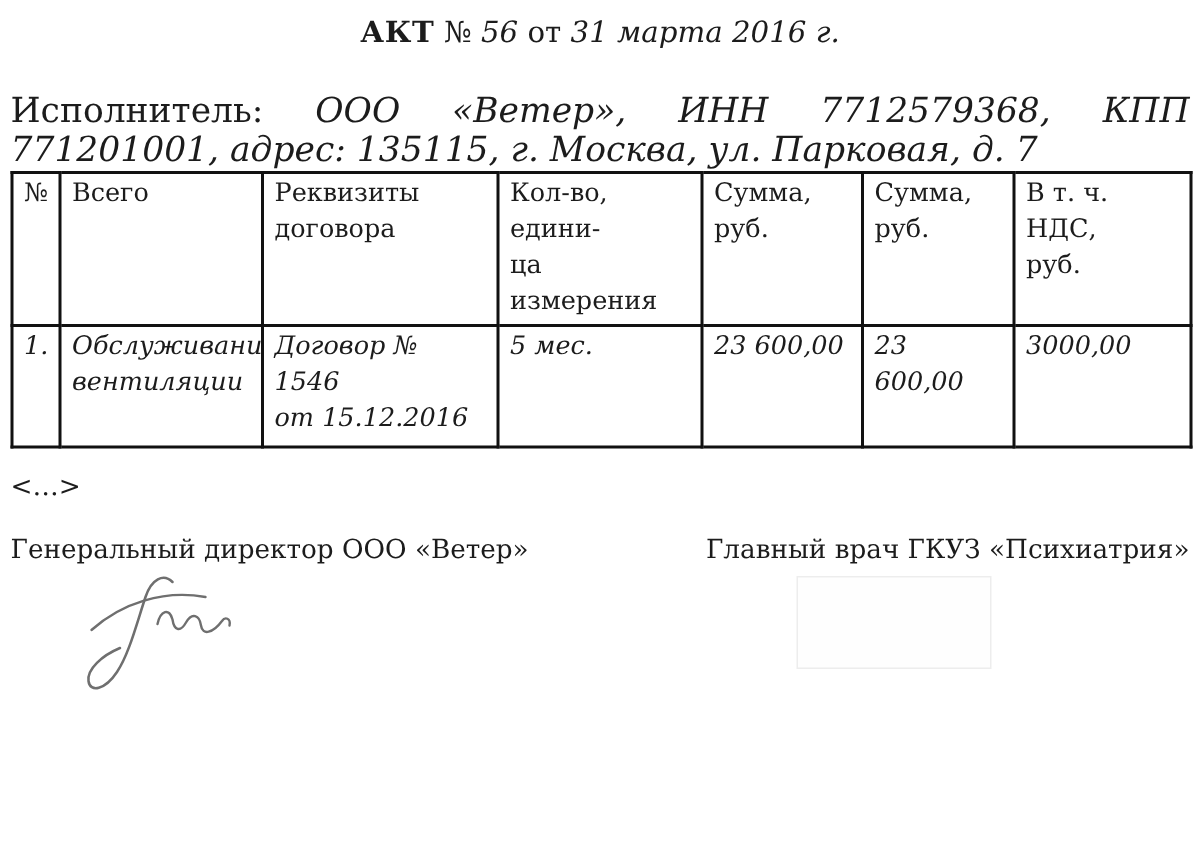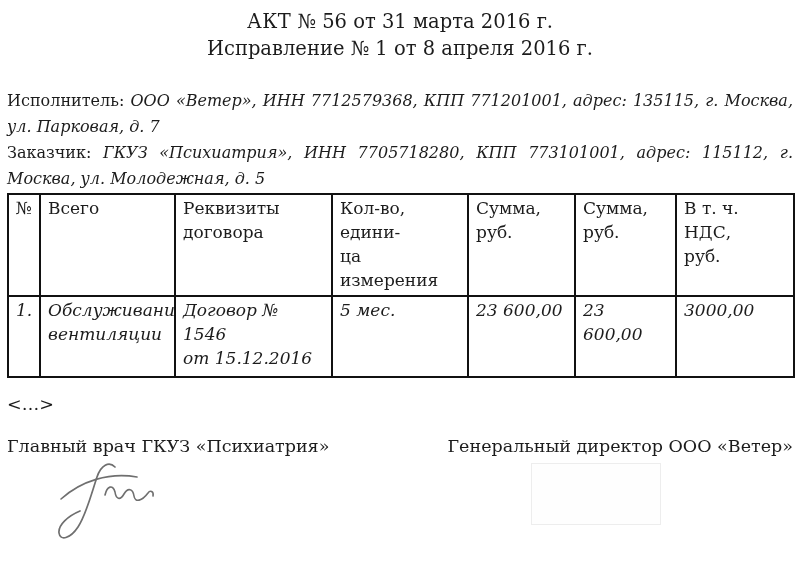--- a/index.html
+++ b/index.html
@@ -9,24 +9,24 @@
     width: 800px; height: 570px;
     box-sizing: border-box;
     padding: 8px 7px 0 7px;
     overflow: hidden;
     background: #ffffff;
     color: #1c1c1c;
     font-family: "DejaVu Serif", "Liberation Serif", serif;
   }
   
   .title-block { text-align: center; line-height: 27px; font-size: 19.5px; margin-bottom: 26px; }
-  .doc-label { font-weight: normal; letter-spacing: .5px; }
-  .it { }
+  .doc-label { font-weight: bold; letter-spacing: .5px; }
+  .it { font-style: italic; }
   
-  .para { font-size: 16px; line-height: 26px; text-align: justify; margin: 0; }
+  .para { font-size: 23px; line-height: 26px; text-align: justify; margin: 0; }
   .para .it { font-style: italic; }
   
   table.services {
     border-collapse: collapse;
     table-layout: fixed;
     width: 786px;
     margin-top: 1px;
     font-size: 17px;
   }
   table.services th, table.services td {
@@ -53,32 +53,25 @@
 <body>
 
 <div class="page">
 
   <div class="title-block">
     <div><span class="doc-label">АКТ</span>
       <span>№</span>
       <span class="it">56</span>
       <span>от</span>
       <span class="it">31 марта 2016 г.</span></div>
-    <div><span>Исправление</span>
-      <span>№</span>
-      <span class="it">1</span>
-      <span>от</span>
-      <span class="it">8 апреля 2016 г.</span></div>
   </div>
 
   <p class="para"><span>Исполнитель:</span>
     <span class="it">ООО «Ветер», ИНН 7712579368, КПП 771201001, адрес: 135115, г. Москва, ул. Парковая, д. 7</span></p>
 
-  <p class="para"><span>Заказчик:</span>
-    <span class="it">ГКУЗ «Психиатрия», ИНН 7705718280, КПП 773101001, адрес: 115112, г. Москва, ул. Молодежная, д. 5</span></p>
 
   <table class="services">
     <colgroup>
       <col style="width:32px">
         <col style="width:135px">
         <col style="width:157px">
         <col style="width:136px">
         <col style="width:107px">
         <col style="width:101px">
         <col style="width:118px">
@@ -111,22 +104,22 @@
         <td>3000,00</td>
       </tr>
     </tbody>
   </table>
 
   <div class="omission">&lt;…&gt;</div>
 
 
 
   <div class="sig-roles">
+    <span>Генеральный директор ООО «Ветер»</span>
     <span>Главный врач ГКУЗ «Психиатрия»</span>
-    <span>Генеральный директор ООО «Ветер»</span>
   </div>
 
   <div class="sig-area">
     <div class="sig-img" style="left:42px; top:0px;">
       <svg width="116" height="84" viewBox="0 0 116 84" fill="none">
         <path d="M66 8 C 60 2, 52 6, 48 18 C 42 36, 37 56, 29 68 C 21 80, 11 82, 10 74 C 9 66, 19 57, 31 52" stroke="#6f6f6f" stroke-width="1.7" fill="none" stroke-linecap="round"></path>
         <path d="M12 40 C 32 22, 60 13, 88 18" stroke="#6f6f6f" stroke-width="1.6" fill="none" stroke-linecap="round"></path>
         <path d="M56 36 C 58 27, 64 25, 66 33 C 67 40, 71 42, 75 35 C 79 28, 84 30, 85 37 C 86 44, 93 42, 99 34 C 101 31, 105 32, 104 37" stroke="#6f6f6f" stroke-width="1.6" fill="none" stroke-linecap="round"></path>
       </svg>
     </div>

